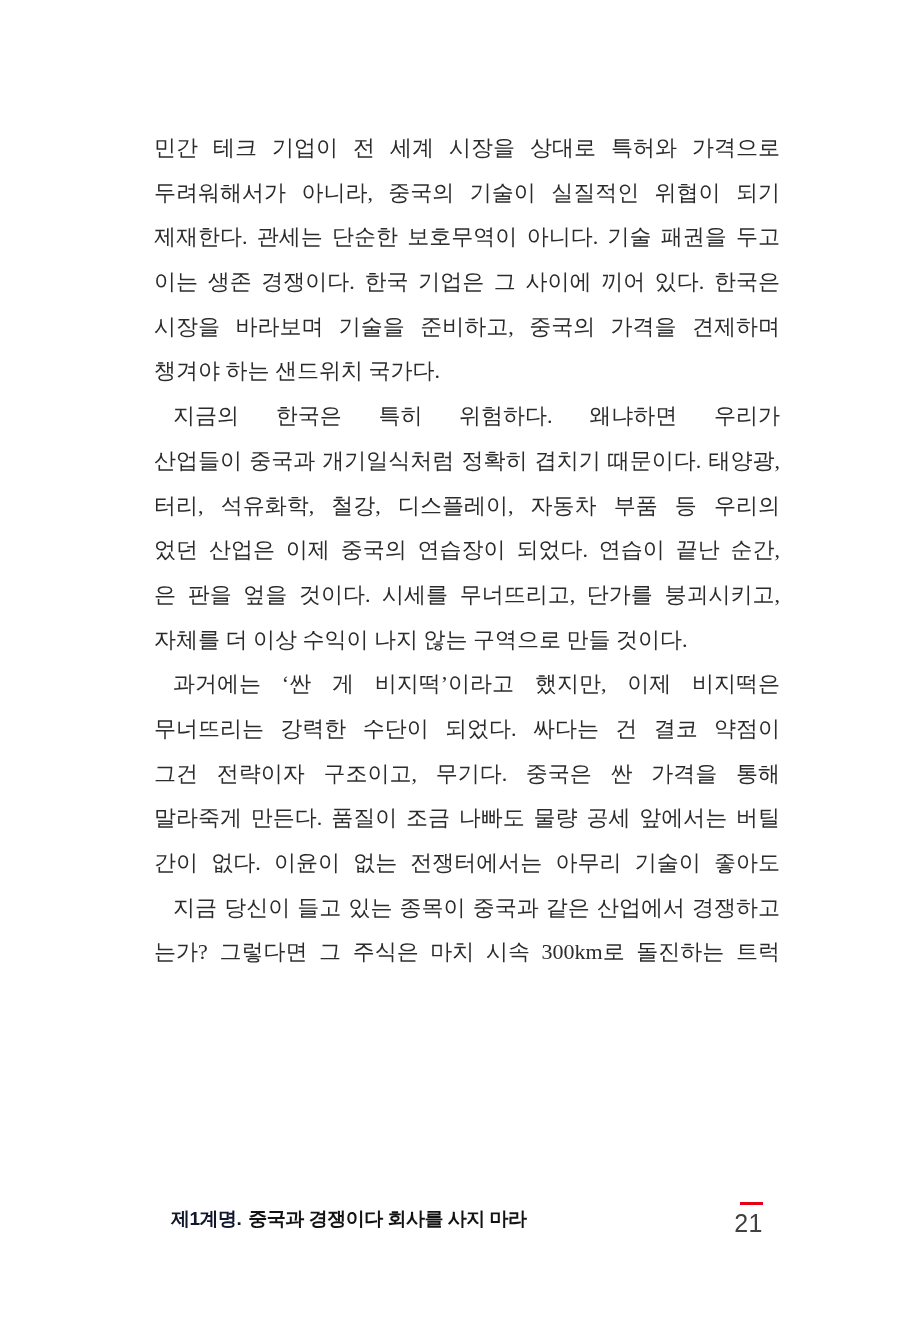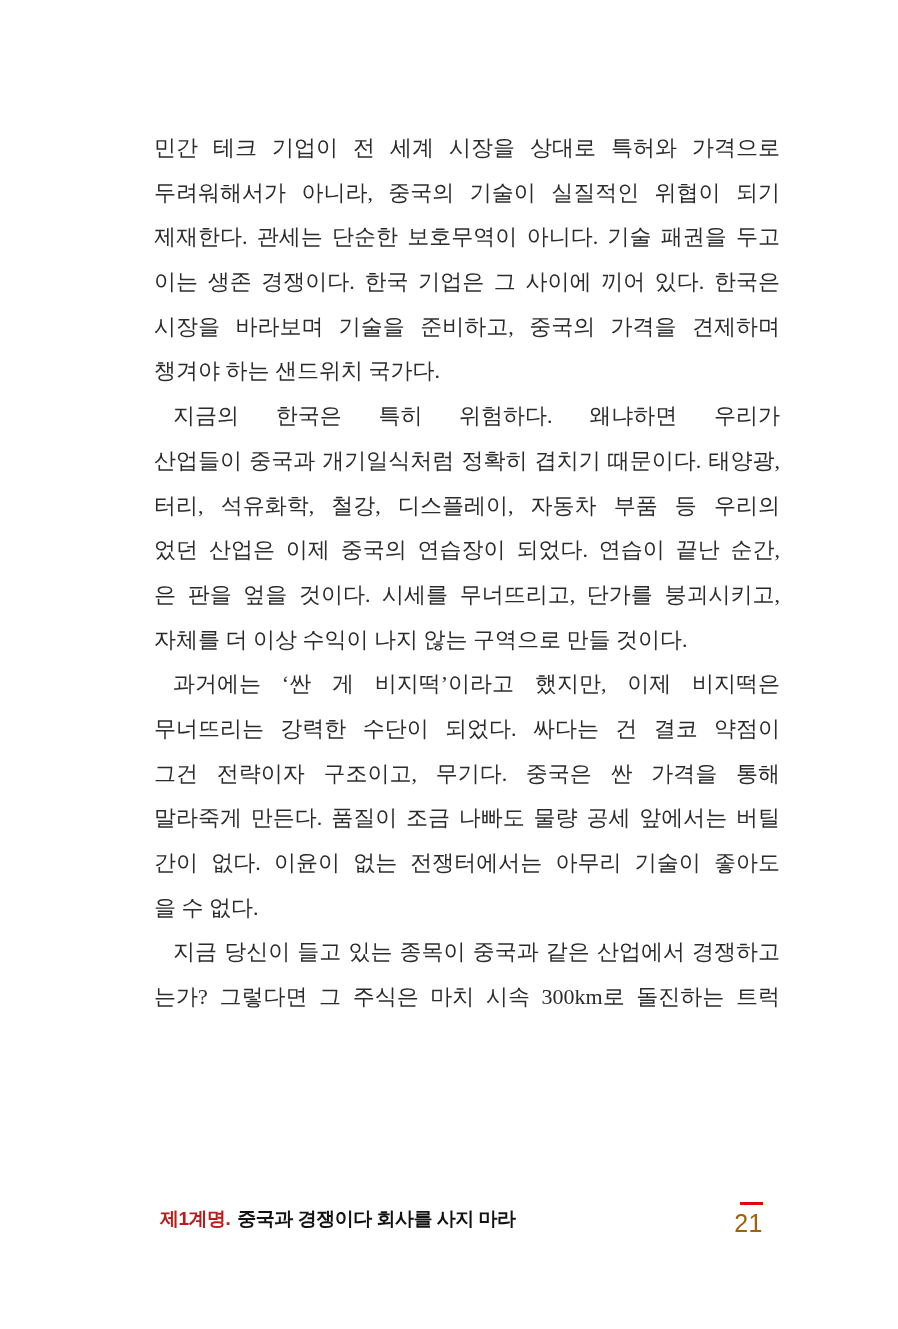--- a/index.html
+++ b/index.html
@@ -45,42 +45,43 @@
     left: 160px;
     top: 1208px;
     font-family: "Liberation Sans", "DejaVu Sans", sans-serif;
     font-weight: bold;
     font-size: 19px;
     line-height: 22px;
     color: #121212;
     letter-spacing: -0.5px;
   }
   .footer-label .chapter-label {
-    color: #b91c1c;
+    color: #0f172a;
     margin-right: 7px;
+    margin-left: 11px;
   }
   .pagenum-block {
     position: absolute;
     left: 700px;
     top: 1202px;
     width: 63px;
     text-align: right;
   }
   .pagenum-rule {
     width: 23px;
     height: 3px;
     background: #e60014;
     margin-left: auto;
   }
   .pagenum {
     margin-top: 6px;
     font-family: "Liberation Sans", "DejaVu Sans", sans-serif;
     font-size: 25px;
     line-height: 1;
-    color: #a16207;
+    color: #404040;
     letter-spacing: 0.5px;
   }
 </style>
 </head>
 <body>
 
 <div class="page">
 
   <div class="body-text">
     <div class="bline">민간 테크 기업이 전 세계 시장을 상대로 특허와 가격으로 전면전을</div>
@@ -93,21 +94,20 @@
     <div class="bline">산업들이 중국과 개기일식처럼 정확히 겹치기 때문이다. 태양광, 배</div>
     <div class="bline">터리, 석유화학, 철강, 디스플레이, 자동차 부품 등 우리의 자존심이</div>
     <div class="bline">었던 산업은 이제 중국의 연습장이 되었다. 연습이 끝난 순간, 중국</div>
     <div class="bline">은 판을 엎을 것이다. 시세를 무너뜨리고, 단가를 붕괴시키고, 산업</div>
     <div class="bline end">자체를 더 이상 수익이 나지 않는 구역으로 만들 것이다.</div>
     <div class="bline ind">과거에는 ‘싼 게 비지떡’이라고 했지만, 이제 비지떡은 경쟁자를</div>
     <div class="bline">무너뜨리는 강력한 수단이 되었다. 싸다는 건 결코 약점이 아니다.</div>
     <div class="bline">그건 전략이자 구조이고, 무기다. 중국은 싼 가격을 통해 경쟁자를</div>
     <div class="bline">말라죽게 만든다. 품질이 조금 나빠도 물량 공세 앞에서는 버틸 재</div>
     <div class="bline">간이 없다. 이윤이 없는 전쟁터에서는 아무리 기술이 좋아도 살아남</div>
-    <div class="bline end">을 수 없다.</div>
     <div class="bline ind">지금 당신이 들고 있는 종목이 중국과 같은 산업에서 경쟁하고 있</div>
     <div class="bline">는가? 그렇다면 그 주식은 마치 시속 300km로 돌진하는 트럭 앞에</div>
   </div>
 
   <div class="footer-label">
     <span class="chapter-label">제1계명.</span><span class="chapter-title">중국과 경쟁이다 회사를 사지 마라</span>
   </div>
 
   <div class="pagenum-block">
     <div class="pagenum-rule"></div>

